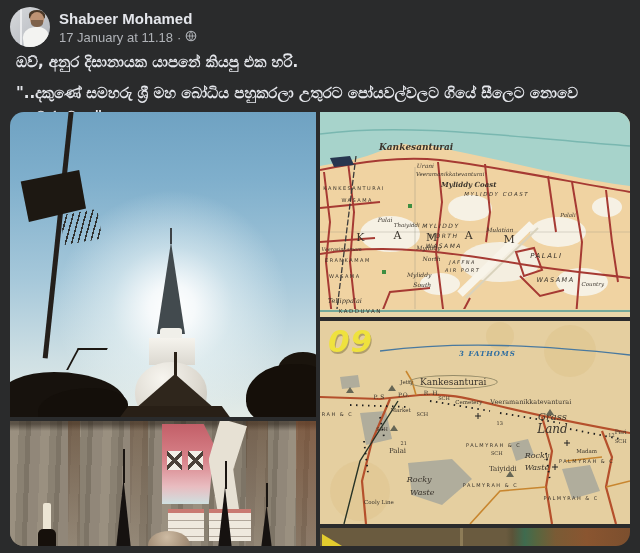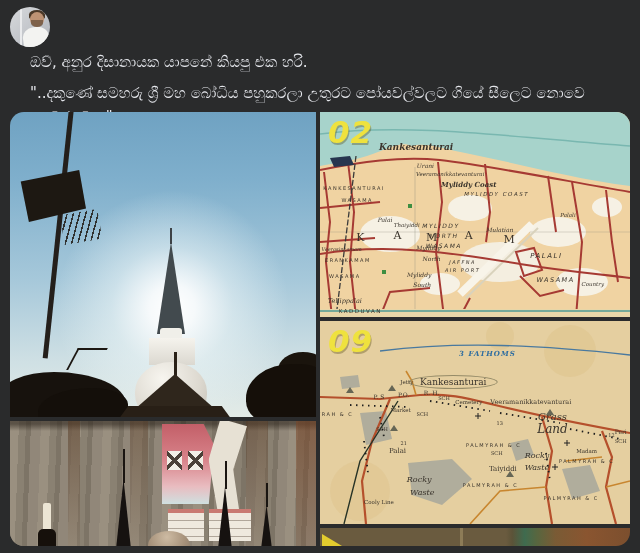--- a/index.html
+++ b/index.html
@@ -19,21 +19,21 @@
   .avatar .head{position:absolute;left:20px;top:5px;width:14px;height:15px;background:#bd9274;border-radius:50%;}
   .avatar .hair{position:absolute;left:19px;top:3px;width:16px;height:9px;background:#4a3828;border-radius:50% 50% 20% 20%;}
   .avatar .beard{position:absolute;left:21px;top:13px;width:12px;height:7px;background:rgba(74,56,40,.55);border-radius:0 0 50% 50%;}
   .hmeta { padding-top:2px; }
   .author { font-size:15px; font-weight:700; color:#e4e6eb; line-height:19px; cursor:pointer; }
   .meta  { display:flex; align-items:center; gap:4px; font-size:13px; color:#b0b3b8; line-height:17px; }
   .meta .ts{ cursor:pointer; }
   .globe { display:inline-block; margin-top:1px; }
   
   .ptext { position:absolute; left:12px; top:50px; width:616px; color:#e4e6eb; font-size:15px; }
-  .ptext p { margin:0 18px 7px; line-height:24px; font-family:"DejaVu Sans", sans-serif; }
+  .ptext p { margin:0 4px 7px; line-height:24px; font-family:"DejaVu Sans", sans-serif;font-weight:bold; }
   
   .collage{ position:absolute; left:10px; top:112px; width:620px; height:434px;
             border-radius:14px; overflow:hidden; display:flex; gap:4px; background:#2a2b2c; }
   .colL{ width:306px; display:flex; flex-direction:column; gap:4px; }
   .colR{ width:310px; display:flex; flex-direction:column; gap:4px; }
   .tile{ position:relative; overflow:hidden; cursor:pointer; }
   
   .p-sky{ width:306px; height:305px;
     background:
       radial-gradient(circle at 53% 64%, #ffffff 0%, rgba(255,255,255,.88) 9%, rgba(238,247,248,.5) 24%, rgba(205,228,236,0) 46%),
@@ -118,20 +118,33 @@
 
 <div class="screen">
 
   <div class="hdr">
     <div class="avatar">
       <div class="doorline"></div>
       <div class="torso"></div>
       <div class="hair"></div>
       <div class="head"></div>
       <div class="beard"></div>
+    </div>
+    <div class="hmeta">
+      <div class="author">Shabeer Mohamed</div>
+      <div class="meta">
+        <span class="ts">17 January at 11.18</span>
+        <span>·</span>
+        <span class="globe">
+          <svg viewBox="0 0 16 16" width="12" height="12">
+            <circle cx="8" cy="8" r="6.4" fill="none" stroke="#b0b3b8" stroke-width="1.4"></circle>
+            <path d="M1.6 8h12.8 M8 1.6c2.6 2 2.6 10.8 0 12.8 M8 1.6c-2.6 2-2.6 10.8 0 12.8" fill="none" stroke="#b0b3b8" stroke-width="1.2"></path>
+          </svg>
+        </span>
+      </div>
     </div>
   </div>
 
   <div class="ptext">
     <p>ඔව්, අනුර දිසානායක යාපනේ කියපු එක හරි.</p>
     <p>"..දකුණේ සමහරු ශ්‍රී මහ බෝධිය පහුකරලා උතුරට පෝයවල්වලට ගියේ සීලෙට නොවෙ වෛරයට..."</p>
   </div>
 
   <div class="collage">
     <div class="colL">
@@ -247,21 +260,20 @@
             <span class="mlbl ls it" style="left: 73%; top: 70%; font-size: 7px;">PALALI</span>
             <span class="mlbl ls it" style="left: 76%; top: 82%; font-size: 6.5px;">WASAMA</span>
             <span class="mlbl it" style="left: 88%; top: 84%; font-size: 5.5px;">Country</span>
             <span class="mlbl it" style="left: 80%; top: 50%; font-size: 5.5px;">Palali</span>
             <span class="mlbl it" style="left: 7%; top: 67%; font-size: 5px;">Veerasinkamam</span>
             <span class="mlbl ls" style="left: 9%; top: 72%; font-size: 5px;">ERANKAMAM</span>
             <span class="mlbl ls" style="left: 8%; top: 80%; font-size: 5px;">WASAMA</span>
             <span class="mlbl it" style="left: 8%; top: 92%; font-size: 6.5px;">Tellippalai</span>
             <span class="mlbl ls" style="left: 13%; top: 97%; font-size: 5.5px;">KADDUVAN</span>
           </div>
-        <div class="badge">02</div>
       </div>
 
       <div class="tile p-map03">
         <svg class="mapsvg" width="310" height="203" viewBox="0 0 310 203">
           <circle cx="250" cy="30" r="26" fill="#d9bc82" opacity="0.35"></circle>
           <circle cx="40" cy="170" r="30" fill="#d9bc82" opacity="0.3"></circle>
           <circle cx="180" cy="15" r="14" fill="#d9bc82" opacity="0.35"></circle>
           <path d="M60,30 C140,20 220,24 310,34" fill="none" stroke="#49799f" stroke-width="1.3"></path>
           <g fill="#aeac9c" opacity="0.95">
             <polygon points="40,92 66,90 72,118 46,124"></polygon>

